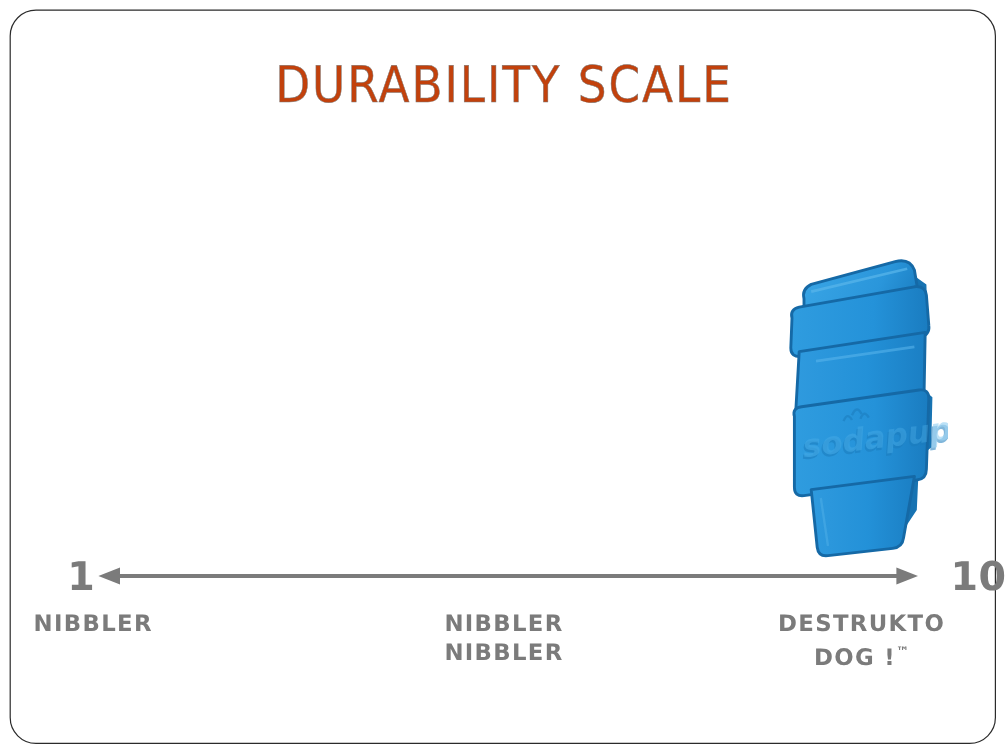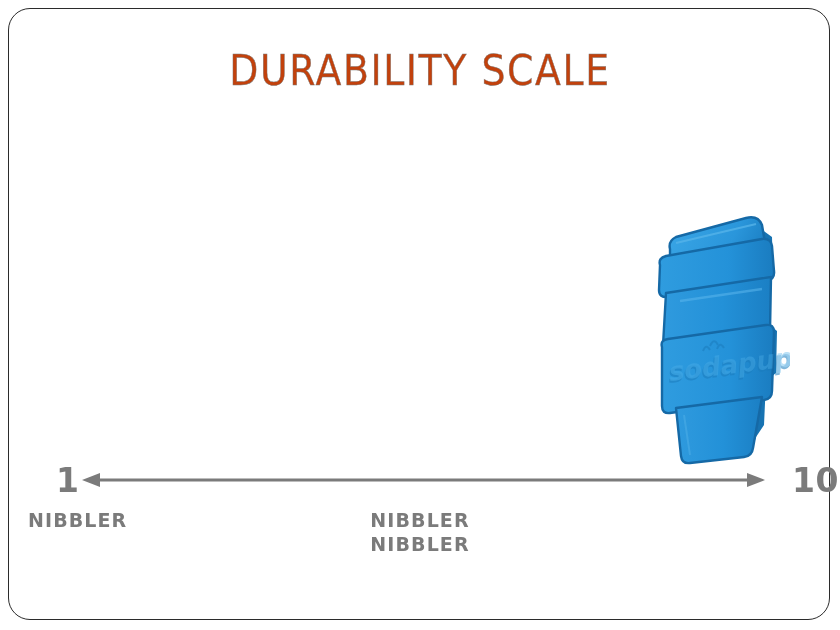--- a/index.html
+++ b/index.html
@@ -203,14 +203,18 @@
   <div class="end-num left">1</div>
   <div class="end-num right">10</div>
 
   <div class="cap left">NIBBLER</div>
 
   <div class="cap mid">
     <span class="line">NIBBLER</span>
     <span class="line">NIBBLER</span>
   </div>
 
+  <div class="cap right">
+    <span class="line">DESTRUKTO</span>
+    <span class="line"><span>DOG !</span><span class="tm">™</span></span>
+  </div>
 
 </div>
 
 </body></html>

